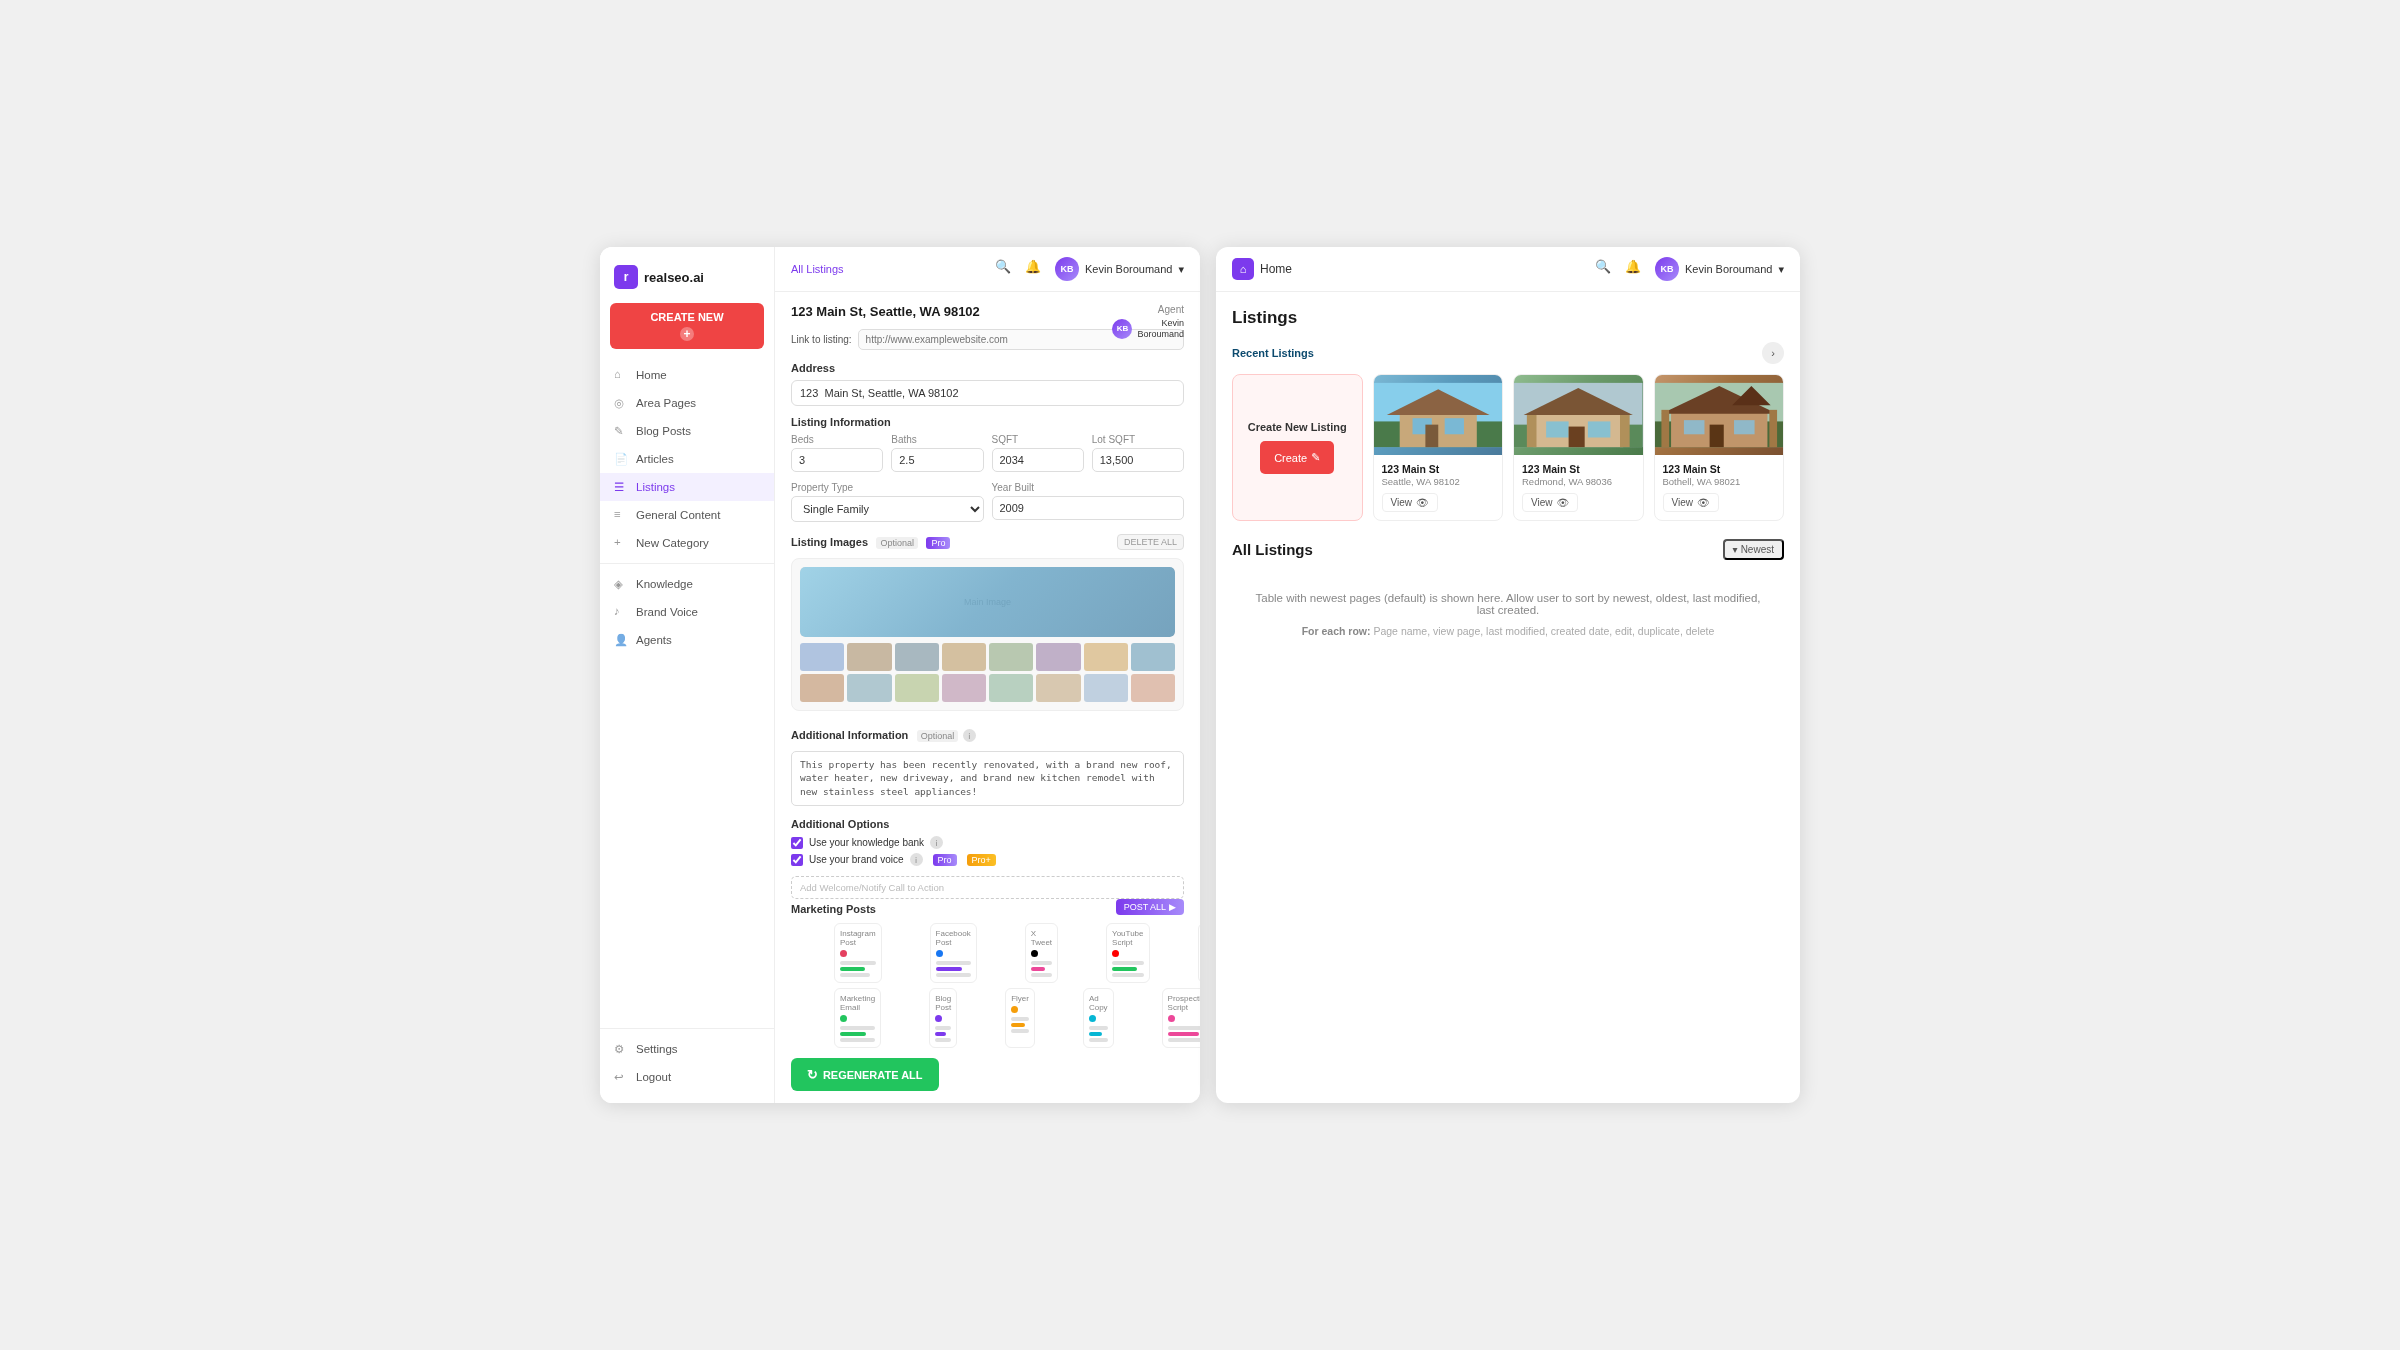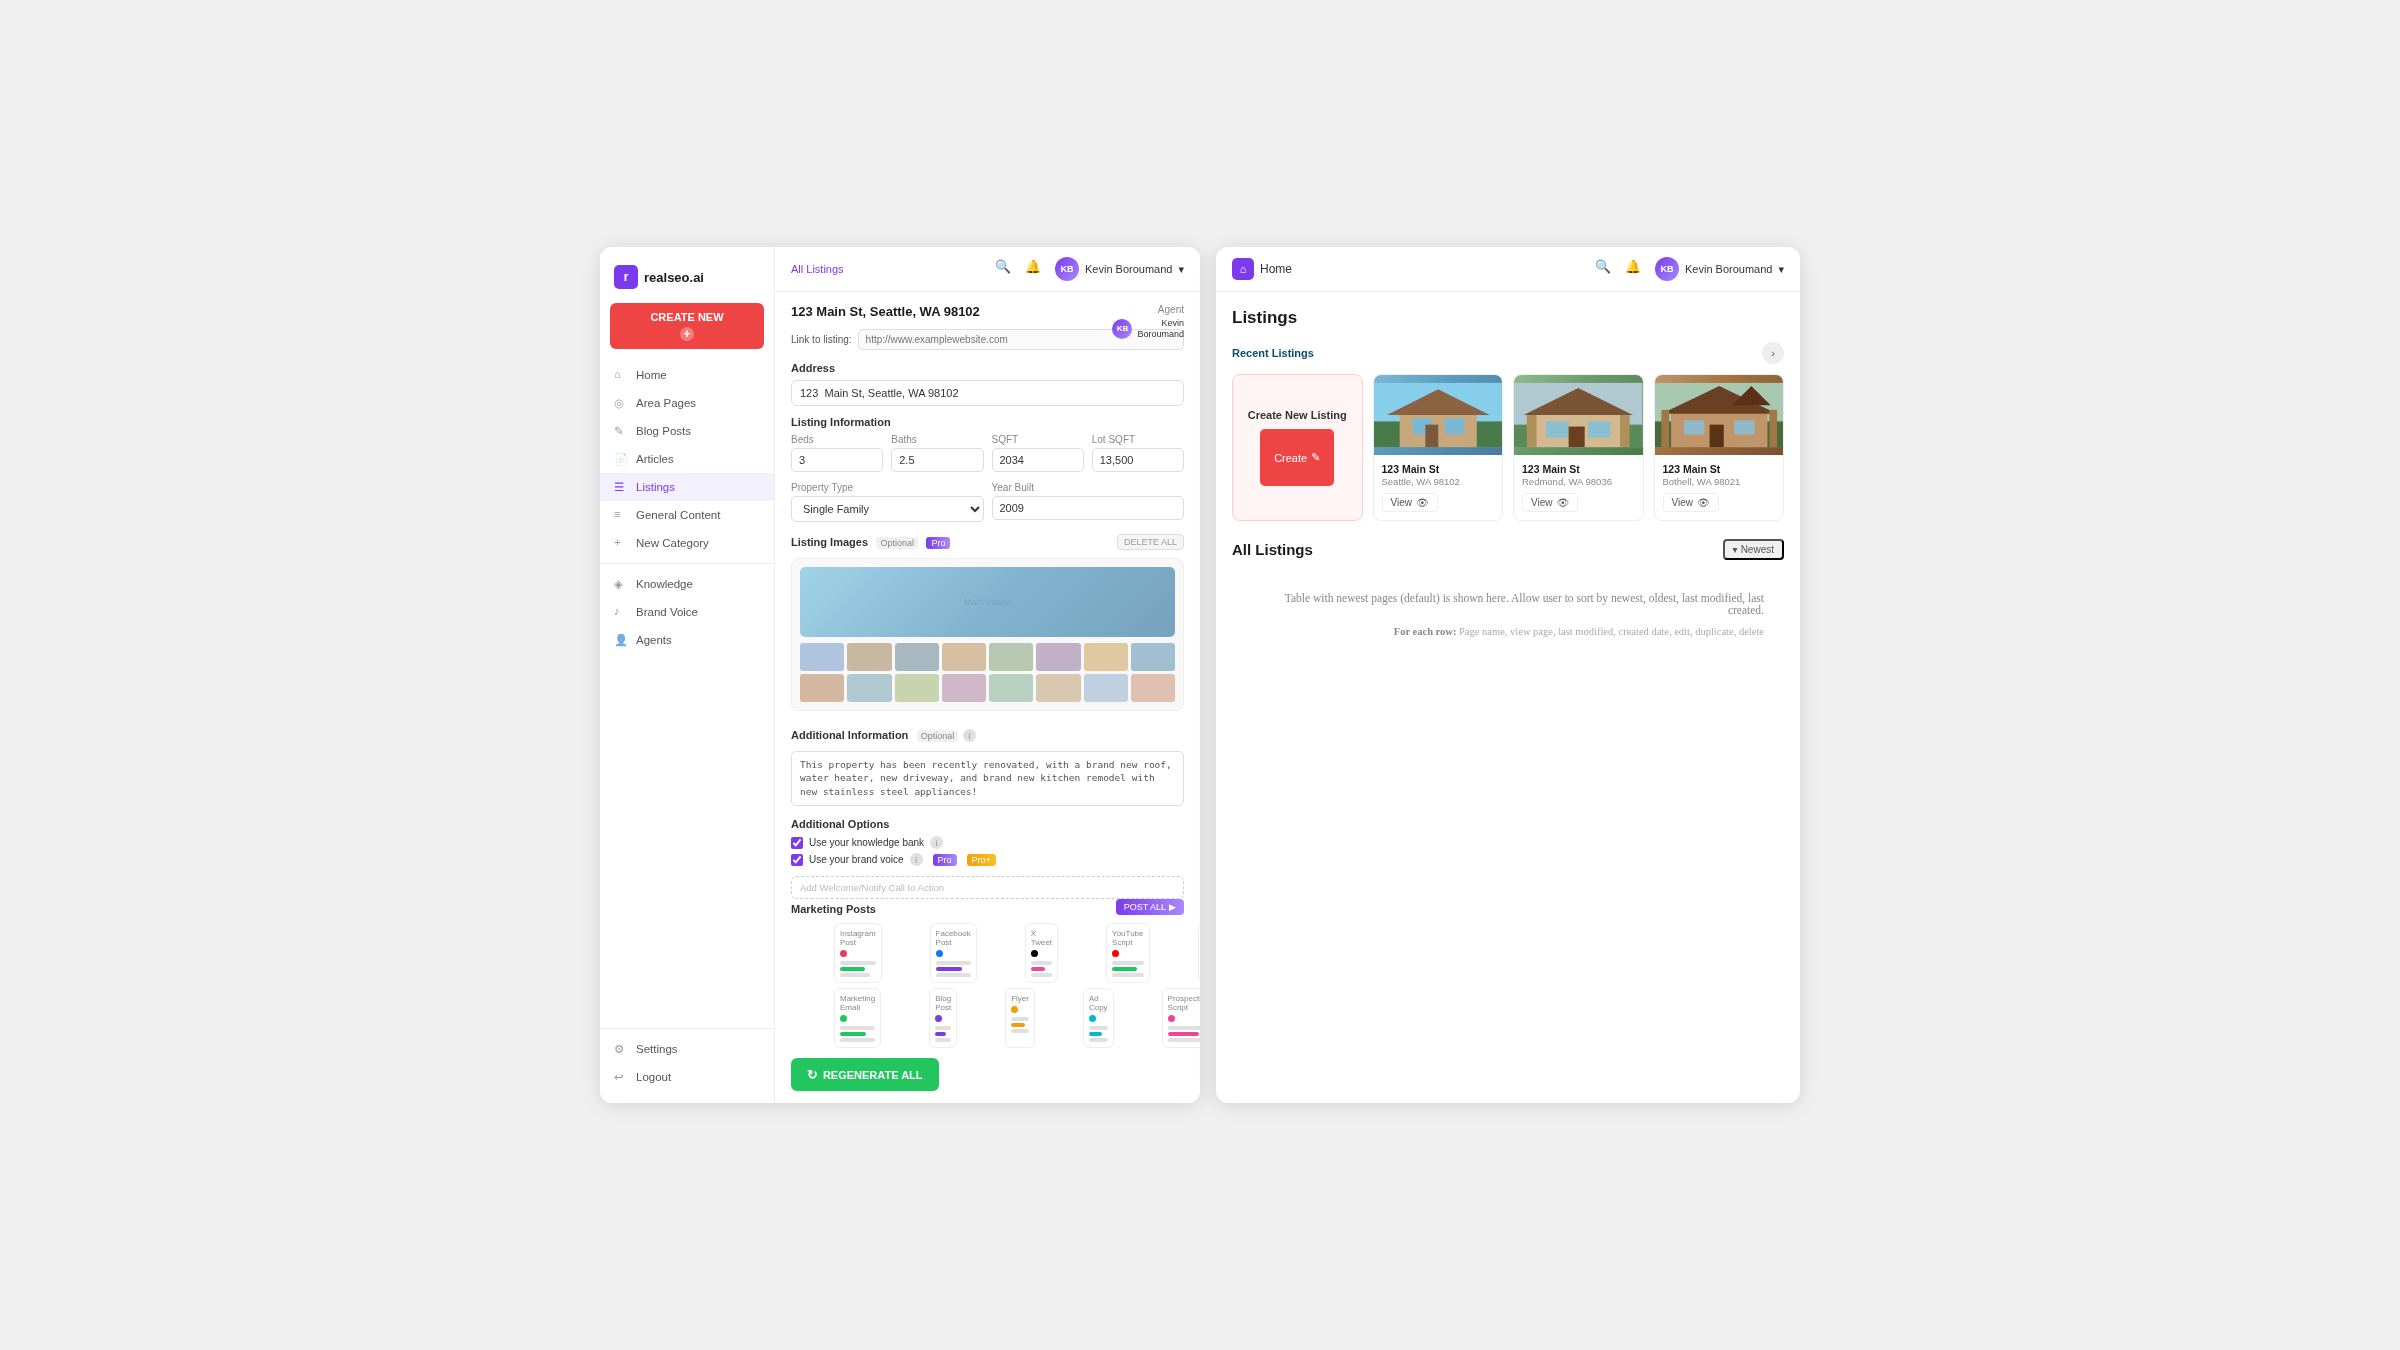--- a/index.html
+++ b/index.html
@@ -499,21 +499,21 @@
       font-size: 11px;
       font-weight: 600;
       color: #333;
       text-align: center;
     }
     .create-card-btn {
       background: #ef4444;
       color: white;
       border: none;
       border-radius: 5px;
-      padding: 22px 14px;
+      padding: 10px 14px;
       font-size: 11px;
       font-weight: 500;
       cursor: pointer;
       display: flex;
       align-items: center;
       gap: 4px;
     }
     .listing-img-placeholder {
       width: 100%;
       height: 80px;
@@ -578,22 +578,21 @@
       background: #f0f0f0;
       border-radius: 4px;
       padding: 3px 8px;
       cursor: pointer;
       display: flex;
       align-items: center;
       gap: 3px;
     }
     .empty-state {
       padding: 20px;
-      text-align: right;
-      font-family: Liberation Serif, serif;
+      text-align: center;
     }
     .empty-state-main {
       font-size: 11.5px;
       color: #888;
       margin-bottom: 8px;
     }
     .empty-state-sub {
       font-size: 10.5px;
       color: #aaa;
       line-height: 1.5;

